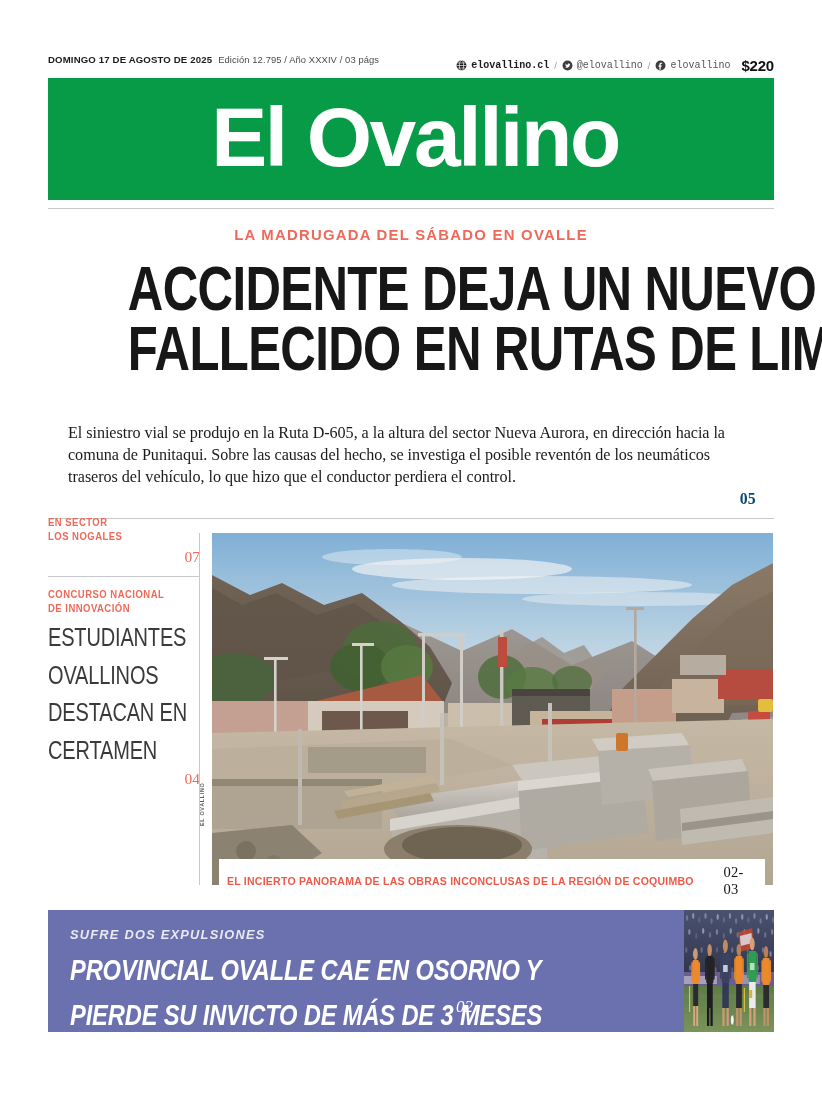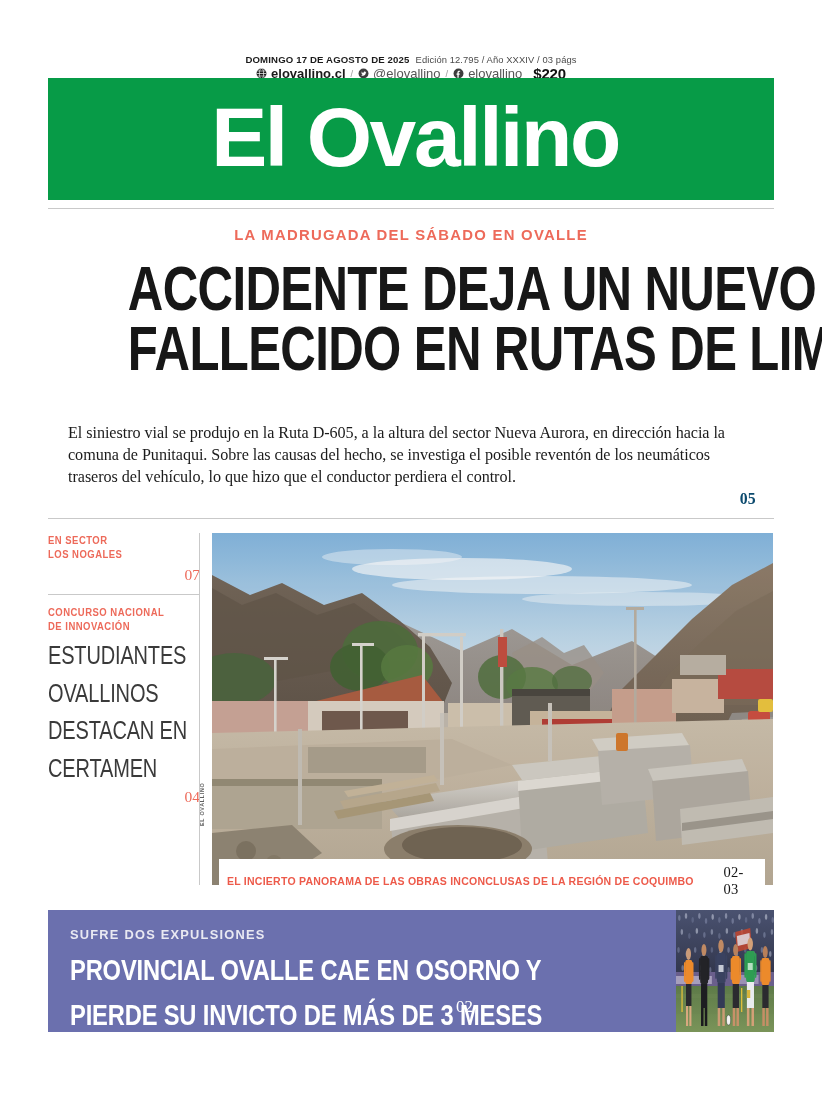--- a/index.html
+++ b/index.html
@@ -25,23 +25,21 @@
   }
 
   
   .topbar {
     position: absolute;
     left: 48px;
     top: 54px;
     width: 726px;
     height: 22px;
     display: flex;
-    align-items: center;
     justify-content: space-between;
-    flex-direction: column;
   }
   .dateline {
     display: flex;
     align-items: baseline;
     gap: 6px;
     white-space: nowrap;
   }
   .dateline-date {
     font-size: 9.6px;
     font-weight: bold;
@@ -68,21 +66,21 @@
     color: #3d3d3d;
   }
   .soc-ico {
     display: inline-block;
     width: 11px;
     height: 11px;
     position: relative;
     vertical-align: middle;
   }
   .soc-ico svg { display: block; }
-  .soc-name { font-weight: bold; color: #1a1a1a; font-size: 13px; }
+  .soc-name { font-weight: bold; color: #1a1a1a; font-size: 10px; font-family: Liberation Mono, monospace; }
   .soc-name.light { font-weight: normal; color: #555; }
   .soc-sep { color: #9a9a9a; margin: 0 1px; font-size: 9.4px; }
   .price {
     font-size: 15px;
     font-weight: bold;
     color: #111;
     letter-spacing: -0.2px;
   }
 
   
@@ -177,21 +175,21 @@
     font-family: "Liberation Serif", serif;
     font-size: 16px;
     color: #0c4a6e;
     font-weight: bold;
   }
 
   
   .sidebar {
     position: absolute;
     left: 48px;
-    top: 534px;
+    top: 516px;
     width: 152px;
     height: 355px;
   }
   .sb-divider-v {
     position: absolute;
     left: 199px;
     top: 533px;
     width: 1px;
     height: 352px;
     background: #c9c9c9;
@@ -299,23 +297,24 @@
     left: 48px;
     top: 910px;
     width: 726px;
     height: 122px;
     background: #6B70AE;
     display: flex;
     overflow: hidden;
   }
   .sports-text {
     flex: 0 0 490px;
-    padding: 17px 8px 0 22px;
+    padding: 17px 16px 0 22px;
     box-sizing: border-box;
     position: relative;
+    font-style: italic;
   }
   .sports-kicker {
     color: #E9E9F2;
     font-size: 13.5px;
     font-weight: bold;
     letter-spacing: 1.3px;
     transform: scaleX(0.95);
     transform-origin: left center;
   }
   .sports-headline {

